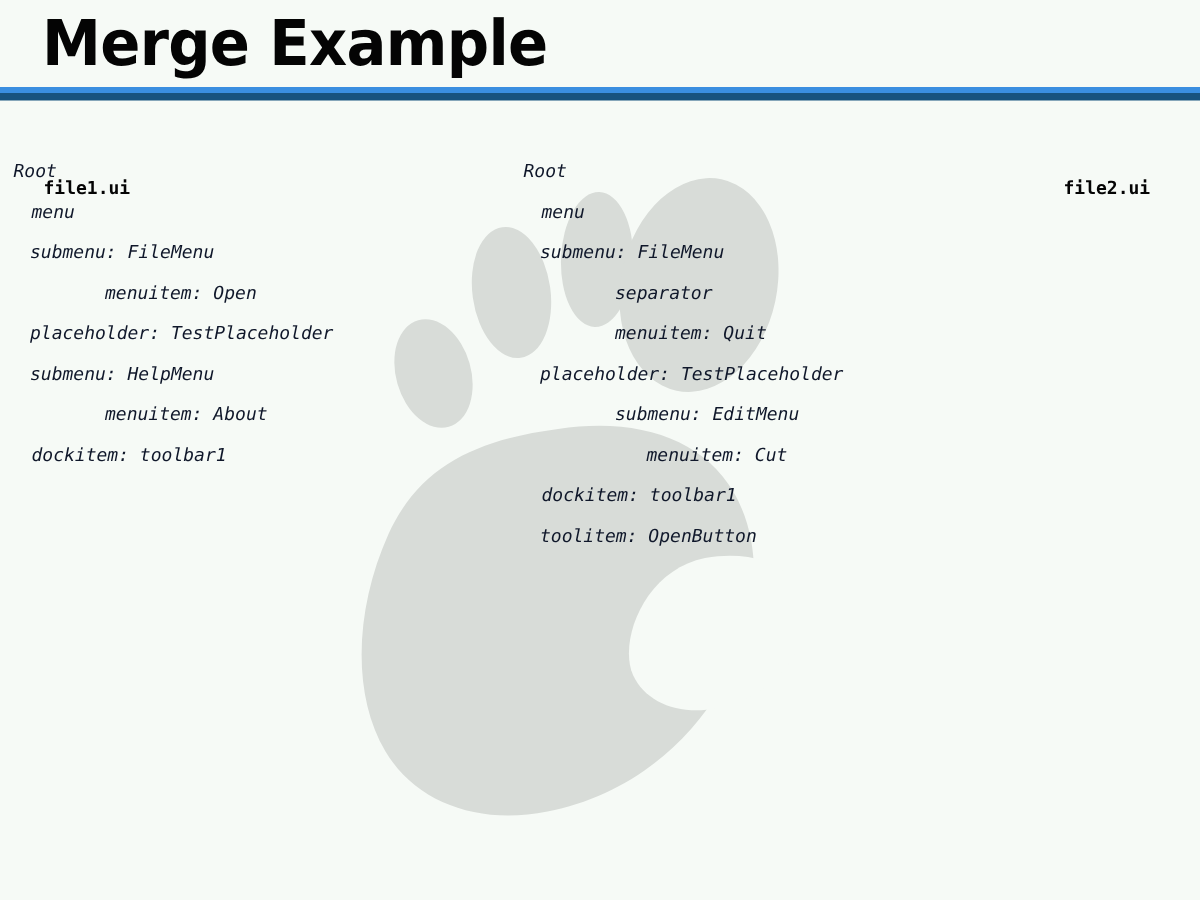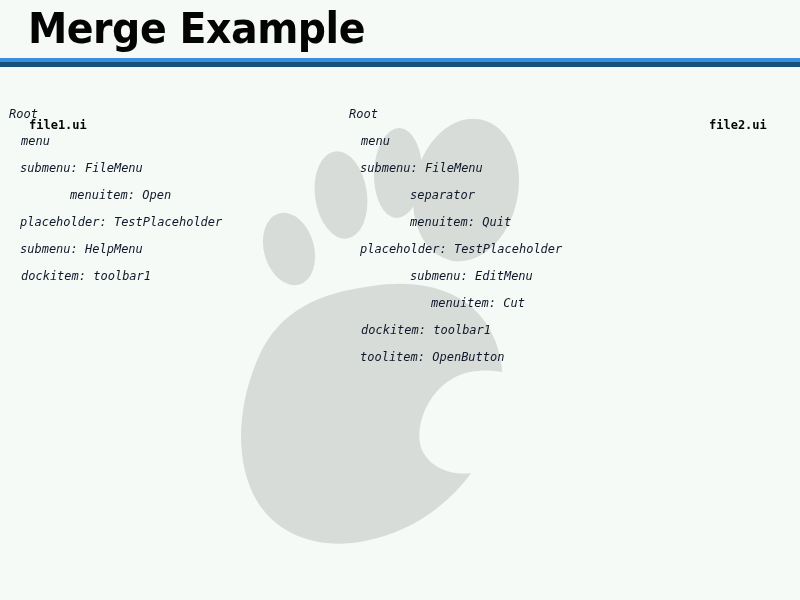--- a/index.html
+++ b/index.html
@@ -170,20 +170,21 @@
 
   <div class="column" id="column-left">
     <div class="col-header">file1.ui</div>
     <div class="tree" id="tree-left">
         <div class="tree-row lvl0"><span class="tree-label">Root</span></div>
         <div class="tree-row lvl1"><span class="tree-label">menu</span></div>
         <div class="tree-row lvl2"><span class="tree-label">submenu: FileMenu</span></div>
         <div class="tree-row lvl3"><span class="tree-label">menuitem: Open</span></div>
         <div class="tree-row lvl2"><span class="tree-label">placeholder: TestPlaceholder</span></div>
         <div class="tree-row lvl2"><span class="tree-label">submenu: HelpMenu</span></div>
+        <div class="tree-row lvl3"><span class="tree-label">menuitem: About</span></div>
         <div class="tree-row lvl1"><span class="tree-label">dockitem: toolbar1</span></div>
       </div>
   </div>
 
   <div class="column" id="column-right">
     <div class="col-header">file2.ui</div>
     <div class="tree" id="tree-right">
         <div class="tree-row lvl0"><span class="tree-label">Root</span></div>
         <div class="tree-row lvl1"><span class="tree-label">menu</span></div>
         <div class="tree-row lvl2"><span class="tree-label">submenu: FileMenu</span></div>

